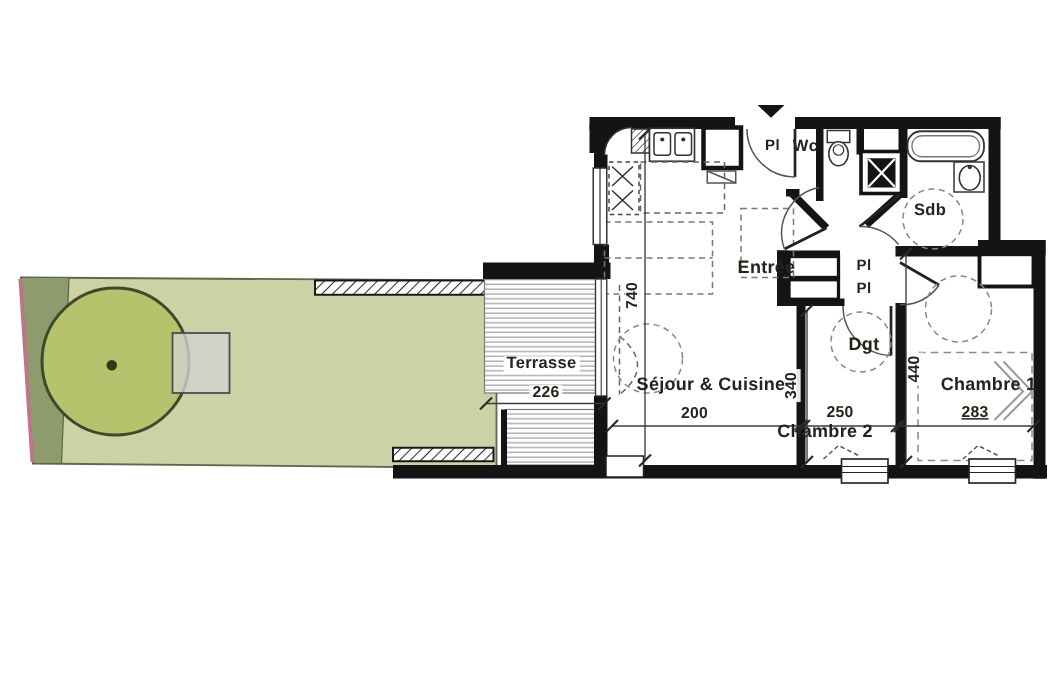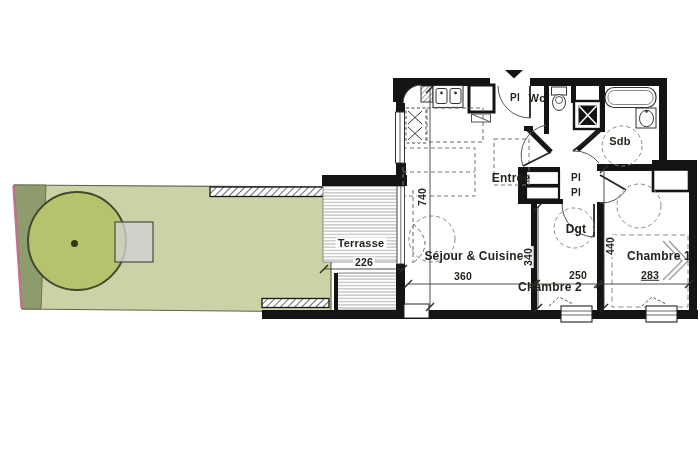--- a/index.html
+++ b/index.html
@@ -223,19 +223,19 @@
 <div class="lbl room" style="left:550px;top:239px;">Chambre 2</div>
 <div class="lbl room" style="left:659px;top:208px;">Chambre 1</div>
 
 <div class="lbl closet" style="left:481px;top:98px;">Pl</div>
 <div class="lbl closet" style="left:542px;top:178px;">Pl</div>
 <div class="lbl closet" style="left:542px;top:193px;">Pl</div>
 <div class="lbl closet" style="left:671px;top:181px;">Pl</div>
 
 <div class="lbl dim vert" style="left:422px;top:197px;">740</div>
 <div class="lbl dim" style="left:364px;top:262px;">226</div>
-<div class="lbl dim" style="left:463px;top:276px;">360</div>
+<div class="lbl dim" style="left:463px;top:276px;">200</div>
 <div class="lbl dim vert" style="left:528px;top:257px;">340</div>
-<div class="lbl dim" style="left:560px;top:275px;margin-left:18px;">250</div>
+<div class="lbl dim" style="left:560px;top:275px;">250</div>
 <div class="lbl dim vert" style="left:610px;top:246px;">440</div>
 <div class="lbl dim" style="left:650px;top:275px;text-decoration:underline;">283</div>
 
 </div>
 
 </body></html>

